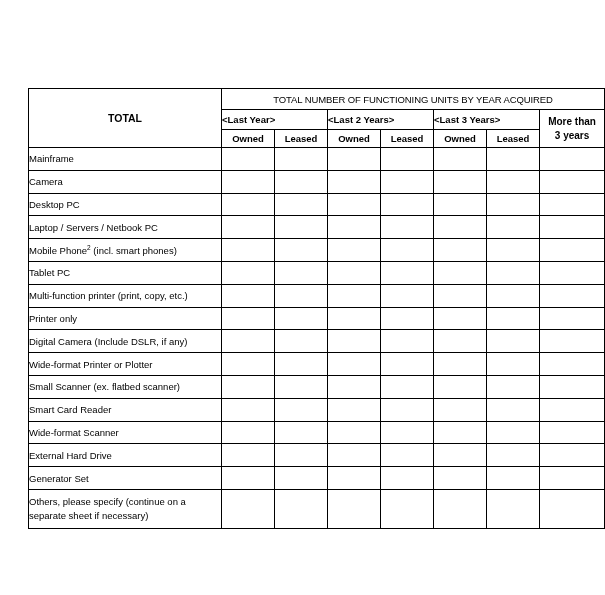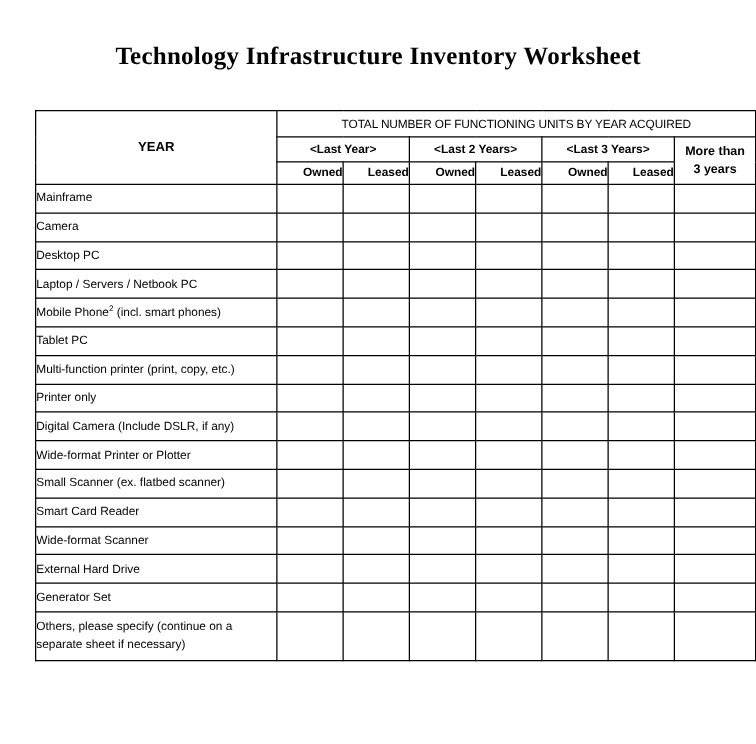--- a/index.html
+++ b/index.html
@@ -53,34 +53,33 @@
     height: 56px;
   }
   .hdr-total {
     text-align: center;
     font-weight: normal;
     font-size: 9.5px;
     height: 20px;
     letter-spacing: -0.1px;
   }
   .hdr-year {
-    text-align: center;
     font-weight: bold;
     font-size: 9.5px;
     height: 19px;
   }
   .hdr-more {
     text-align: center;
     font-weight: bold;
     font-size: 10px;
     line-height: 14px;
     height: 37px;
   }
   .hdr-ol {
-    text-align: right;
+    text-align: center;
     font-weight: bold;
     font-size: 9.5px;
     height: 17px;
   }
   .row-label {
     padding: 0 0 0 7px;
     font-size: 9.5px;
     height: 21.8px;
     text-align: left;
     white-space: nowrap;
@@ -102,37 +101,36 @@
   }
   .col-types { width: 193px; }
   .col-ol { width: 53px; }
   .col-more { width: 65px; }
 </style>
 </head>
 <body>
 
 <div class="page">
 
-  <div class="title">Technology Infrastructure Inventory Worksheet</div>
 
   <div class="table-wrap">
     <table class="inv">
       <colgroup>
         <col class="col-types">
         <col class="col-ol">
           <col class="col-ol">
         <col class="col-ol">
           <col class="col-ol">
         <col class="col-ol">
           <col class="col-ol">
         <col class="col-more">
       </colgroup>
       <thead>
         <tr>
-          <td class="hdr-types" rowspan="3">YEAR</td>
+          <td class="hdr-types" rowspan="3">TOTAL</td>
           <td class="hdr-total" colspan="7">TOTAL NUMBER OF FUNCTIONING UNITS BY YEAR ACQUIRED</td>
         </tr>
         <tr>
           <td class="hdr-year" colspan="2">&lt;Last Year&gt;</td>
           <td class="hdr-year" colspan="2">&lt;Last 2 Years&gt;</td>
           <td class="hdr-year" colspan="2">&lt;Last 3 Years&gt;</td>
           <td class="hdr-more" rowspan="2">
             <span>More than</span><br>
             <span>3 years</span>
           </td>

